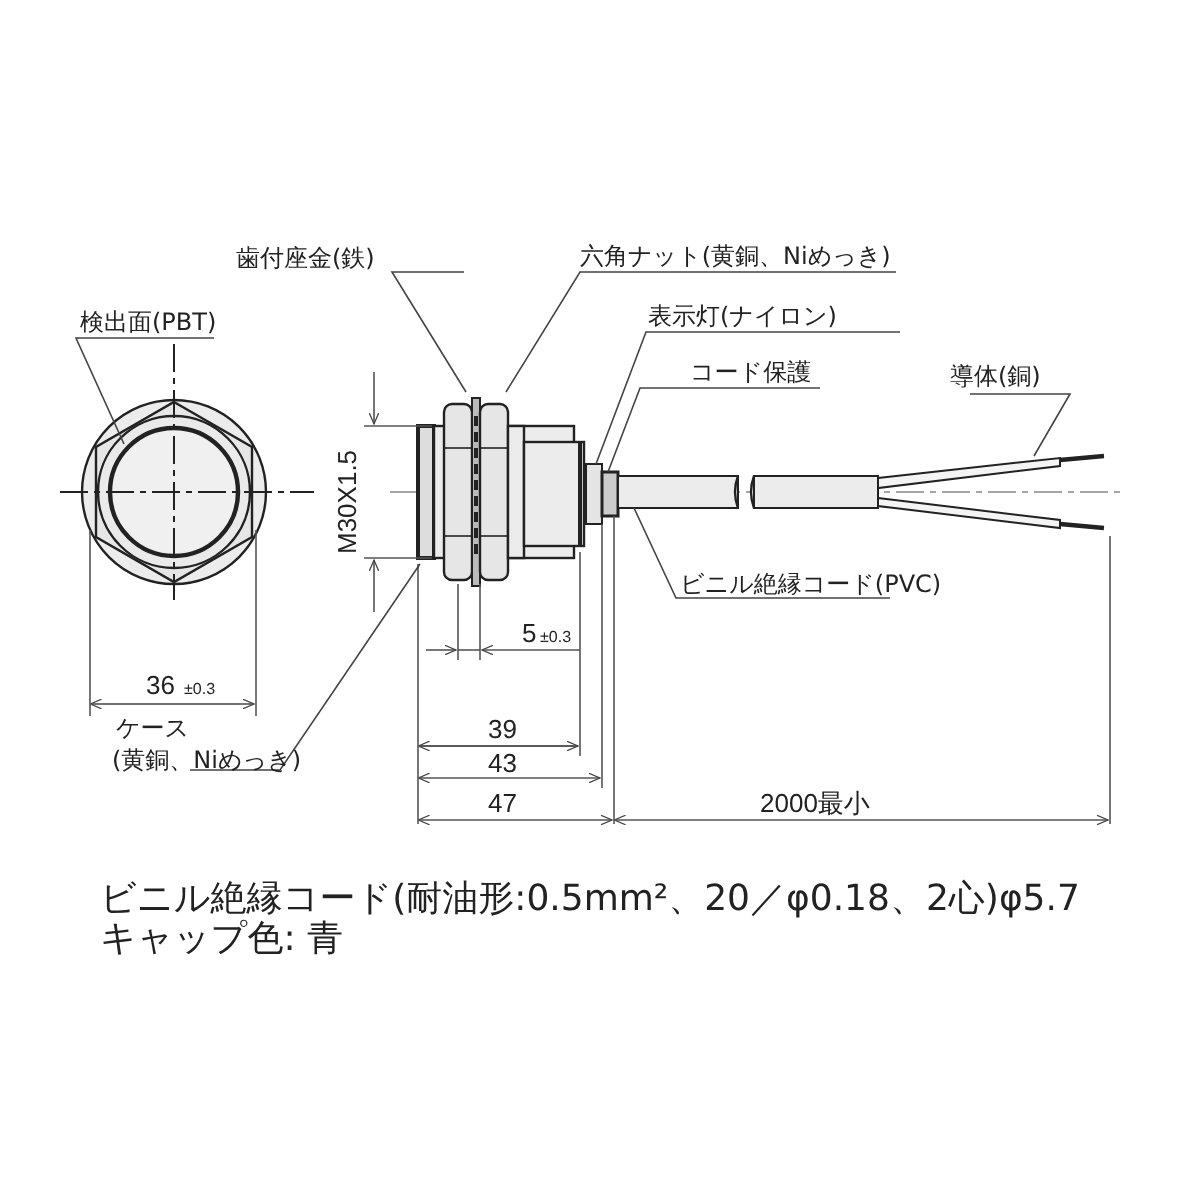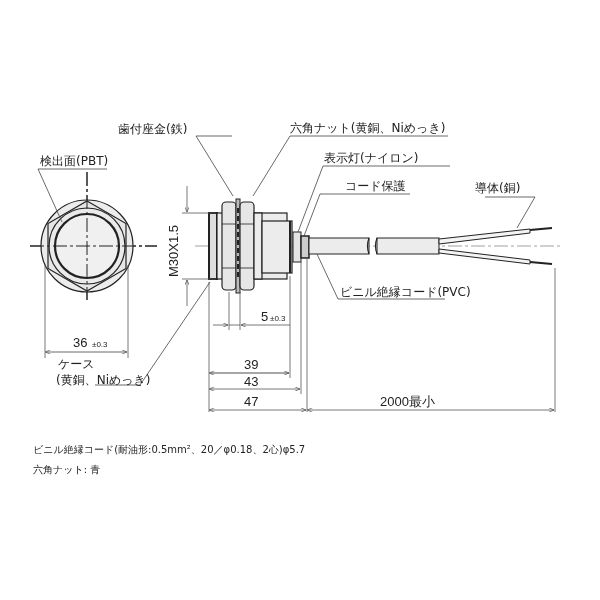--- a/index.html
+++ b/index.html
@@ -2,21 +2,21 @@
 <html><head>
 <meta charset="utf-8">
 <style>
   html, body { margin: 0; padding: 0; background: #ffffff; }
   body { width: 600px; height: 600px; position: relative; overflow: hidden;
          font-family: "DejaVu Sans", "Liberation Sans", sans-serif; color: #222; }
   svg { position: absolute; left: 0; top: 0; }
   .lbl { font-family: "DejaVu Sans", "Liberation Sans", sans-serif; font-size: 12px; fill: #222; }
   .dim { font-family: "Liberation Sans", "DejaVu Sans", sans-serif; font-size: 13px; fill: #222; }
   .tol { font-size: 8px; }
-  .spec { position: absolute; left: 33px; font-size: 10px; line-height: 20px; color: #222; white-space: nowrap; }
+  .spec { position: absolute; left: 50px; font-size: 18px; line-height: 20px; color: #222; white-space: nowrap; }
 </style>
 </head>
 <body>
 
 <svg width="600" height="600" viewBox="0 0 600 600" xmlns="http://www.w3.org/2000/svg">
   <defs>
     <marker id="arr" markerWidth="8" markerHeight="6" refX="7" refY="3" orient="auto">
       <path d="M0,0 L7,3 L0,6" fill="none" stroke="#444" stroke-width="0.8"></path>
     </marker>
     <marker id="arrS" markerWidth="8" markerHeight="6" refX="1" refY="3" orient="auto">
@@ -130,13 +130,13 @@
   <text class="dim tol" x="92" y="347">±0.3</text>
   <text class="dim" x="261" y="321">5</text>
   <text class="dim tol" x="270" y="321">±0.3</text>
   <text class="dim" x="244" y="369">39</text>
   <text class="dim" x="244" y="386">43</text>
   <text class="dim" x="244" y="406">47</text>
   <text class="dim" x="380" y="406">2000最小</text>
 </svg>
 
 <div class="spec" style="top:440px;">ビニル絶縁コード(耐油形:0.5mm²、20／φ0.18、2心)φ5.7</div>
-<div class="spec" style="top:460px;">六角ナット: 青</div>
+<div class="spec" style="top:460px;">キャップ色: 青</div>
 
 </body></html>

